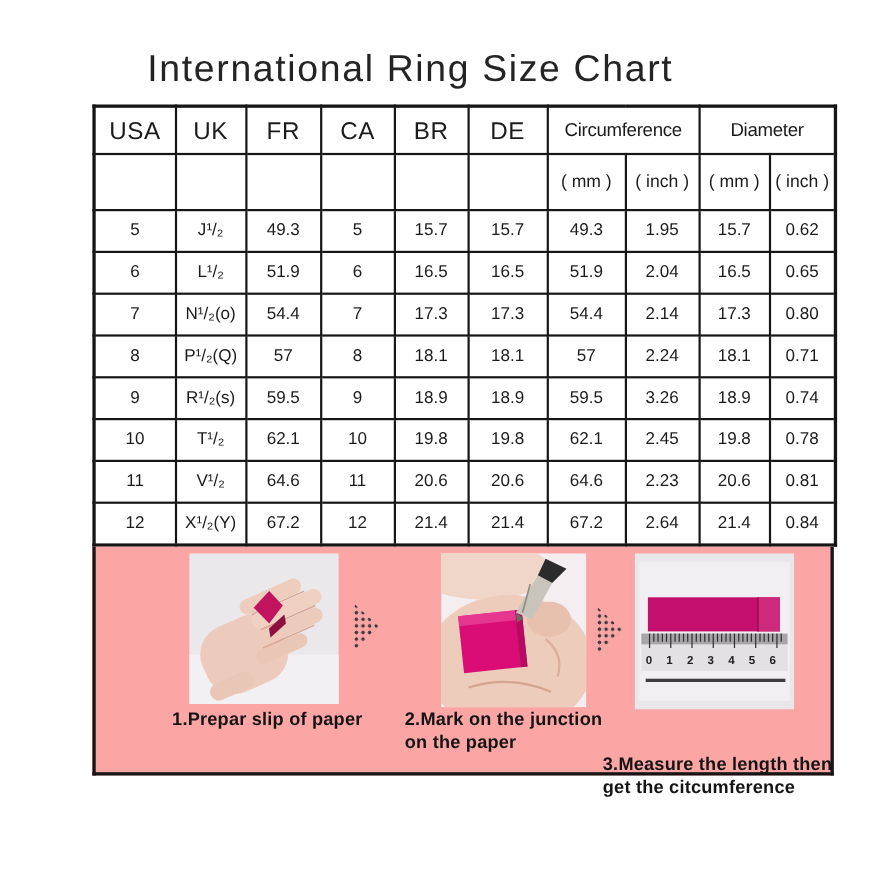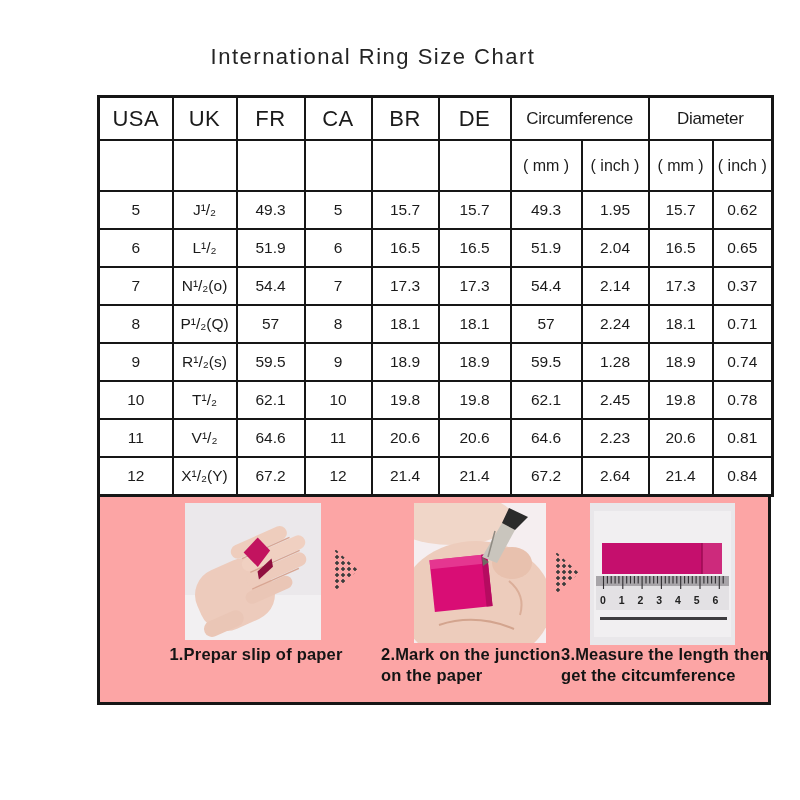--- a/index.html
+++ b/index.html
@@ -1,22 +1,22 @@
 <!DOCTYPE html>
 <html><head>
 <meta charset="utf-8">
 <style>
   html,body{margin:0;padding:0;background:#ffffff;}
   body{width:800px;height:800px;font-family:"Liberation Sans","DejaVu Sans",sans-serif;color:#1b1b1b;}
   .page{position:relative;width:800px;height:800px;overflow:hidden;background:#fff;}
 
   .title{position:absolute;top:44px;left:10px;width:726px;text-align:center;
-         font-size:22px;font-weight:400;letter-spacing:1.5px;color:#242424;white-space:nowrap;}
-
-  .sheet{position:absolute;left:85px;top:95px;width:674px;padding-left:12px;}
+         font-size:34px;font-weight:400;letter-spacing:1.5px;color:#242424;white-space:nowrap;}
+
+  .sheet{position:absolute;left:72px;top:95px;width:674px;padding-left:12px;}
 
   table.ring{border-collapse:collapse;table-layout:fixed;width:674px;border:3px solid #161616;}
   table.ring th,table.ring td{border:2px solid #161616;text-align:center;vertical-align:middle;
       padding:0;font-weight:400;overflow:hidden;white-space:nowrap;}
   tr.hdr1 th{height:41px;font-size:22px;letter-spacing:0.5px;}
   tr.hdr1 th.grp{font-size:17px;letter-spacing:-0.3px;}
   tr.hdr2 th{height:49px;font-size:16px;letter-spacing:0px;}
   tbody td{height:36px;font-size:15.5px;}
 
   .steps{position:relative;width:674px;height:208px;border:3px solid #161616;border-top:none;
@@ -31,21 +31,21 @@
      background-image:radial-gradient(circle,#3c3c3c 1.5px,transparent 1.9px);
      background-size:6px 6px;background-position:1px 1px;
      clip-path:polygon(0 0,100% 50%,0 100%);}
   #arrow1{left:233px;top:50px;}
   #arrow2{left:454px;top:53px;}
 
   .cap{position:absolute;top:147px;font-weight:700;font-size:16.5px;line-height:1.28;
        letter-spacing:0.2px;color:#141414;}
   #cap1{left:52px;width:208px;text-align:center;}
   #cap2{left:281px;width:190px;text-align:left;}
-  #cap3{left:461px;width:210px;text-align:left;}
+  #cap3{left:461px;width:210px;text-align:left;margin-top:41px;}
 </style>
 </head>
 <body>
 
 <div class="page">
 
   <div class="title">International Ring Size Chart</div>
 
   <div class="sheet">
 
@@ -114,21 +114,21 @@
           <tr>
             <td>7</td>
             <td>N¹/₂(o)</td>
             <td>54.4</td>
             <td>7</td>
             <td>17.3</td>
             <td>17.3</td>
             <td>54.4</td>
             <td>2.14</td>
             <td>17.3</td>
-            <td>0.37</td>
+            <td>0.80</td>
           </tr>
           <tr>
             <td>8</td>
             <td>P¹/₂(Q)</td>
             <td>57</td>
             <td>8</td>
             <td>18.1</td>
             <td>18.1</td>
             <td>57</td>
             <td>2.24</td>
@@ -136,21 +136,21 @@
             <td>0.71</td>
           </tr>
           <tr>
             <td>9</td>
             <td>R¹/₂(s)</td>
             <td>59.5</td>
             <td>9</td>
             <td>18.9</td>
             <td>18.9</td>
             <td>59.5</td>
-            <td>1.28</td>
+            <td>3.26</td>
             <td>18.9</td>
             <td>0.74</td>
           </tr>
           <tr>
             <td>10</td>
             <td>T¹/₂</td>
             <td>62.1</td>
             <td>10</td>
             <td>19.8</td>
             <td>19.8</td>

